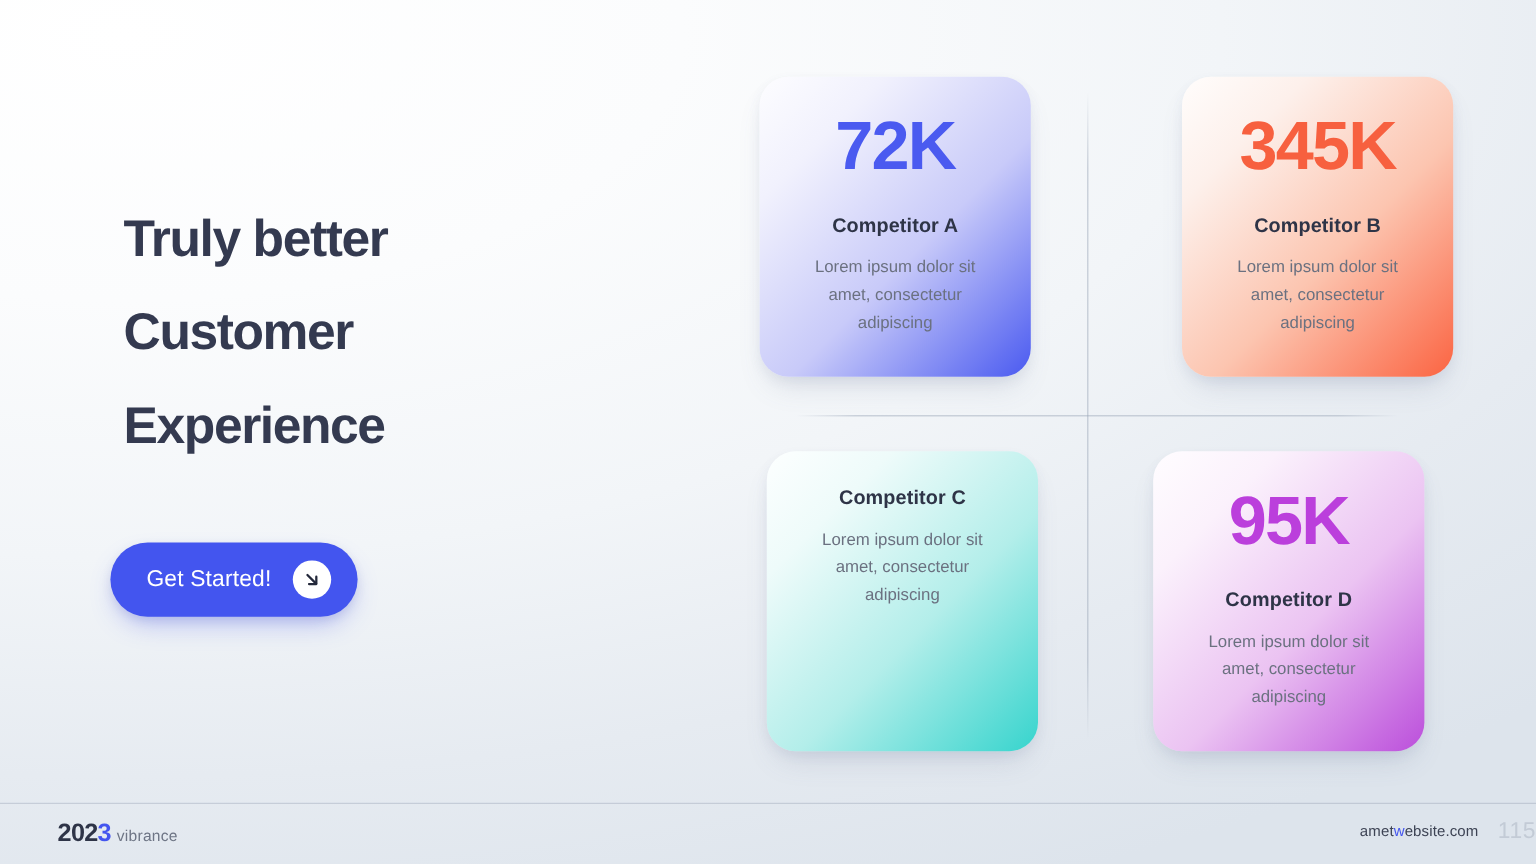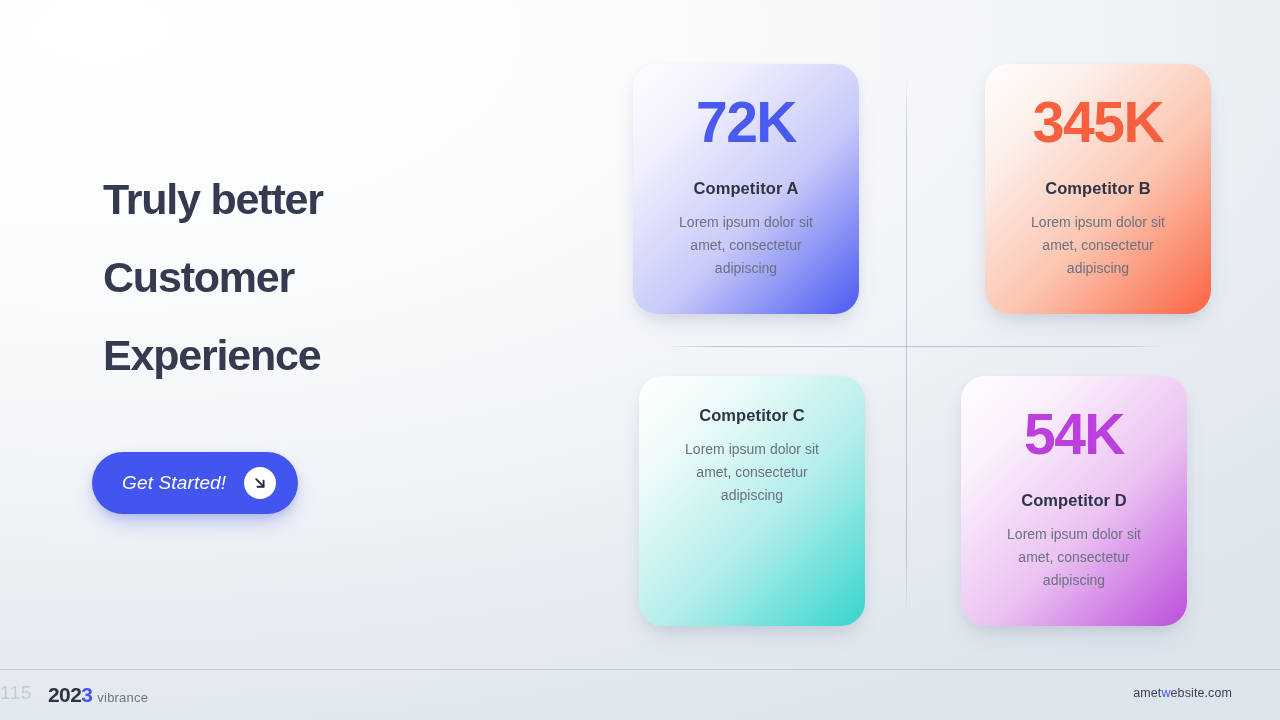--- a/index.html
+++ b/index.html
@@ -30,21 +30,20 @@
   .cta-button {
     display:flex;
     align-items:center;
     gap:18px;
     background:#4355ef;
     border:none;
     border-radius:40px;
     padding:15px 22px 15px 30px;
     box-shadow:0 10px 22px -6px rgba(67,85,239,0.40), 0 3px 8px rgba(80,90,140,0.12);
     cursor:pointer;
-    font-style:italic;
   }
   .cta-label {
     color:#ffffff;
     font-size:19px;
     font-weight:500;
     letter-spacing:0.15px;
     white-space:nowrap;
   }
   .cta-circle {
     width:32px; height:32px;
@@ -120,21 +119,21 @@
   }
   .brand-year {
     font-size:21px; font-weight:700; letter-spacing:-0.6px; color:#2e3447;
   }
   .brand-year .accent { color:#4355ef; }
   .brand-name {
     font-size:13px; color:#6e7585; letter-spacing:0.2px;
   }
   .footer-page {
     position:absolute; left:0; top:682px; width:1280px;
-    text-align:left;
+    text-align:right;
     font-size:19px; color:#c3cbd6; letter-spacing:0.5px;
   }
   .footer-right {
     position:absolute; right:48px; top:686px;
     font-size:12.5px; color:#3d4354; letter-spacing:0.1px;
   }
   .footer-right .accent { color:#4355ef; }
 </style>
 </head>
 <body>
@@ -171,21 +170,21 @@
   <div class="card-title">Competitor B</div>
   <div class="card-desc">Lorem ipsum dolor sit amet, consectetur adipiscing</div>
 </div>
 
 <div class="card card-c">
   <div class="card-title">Competitor C</div>
   <div class="card-desc">Lorem ipsum dolor sit amet, consectetur adipiscing</div>
 </div>
 
 <div class="card card-d">
-  <div class="card-value val-d">54K</div>
+  <div class="card-value val-d">95K</div>
   <div class="card-title">Competitor D</div>
   <div class="card-desc">Lorem ipsum dolor sit amet, consectetur adipiscing</div>
 </div>
 
 <div class="footer-rule"></div>
 
 <div class="footer-left">
   <span class="brand-year"><span>202</span><span class="accent">3</span></span>
   <span class="brand-name">vibrance</span>
 </div>

